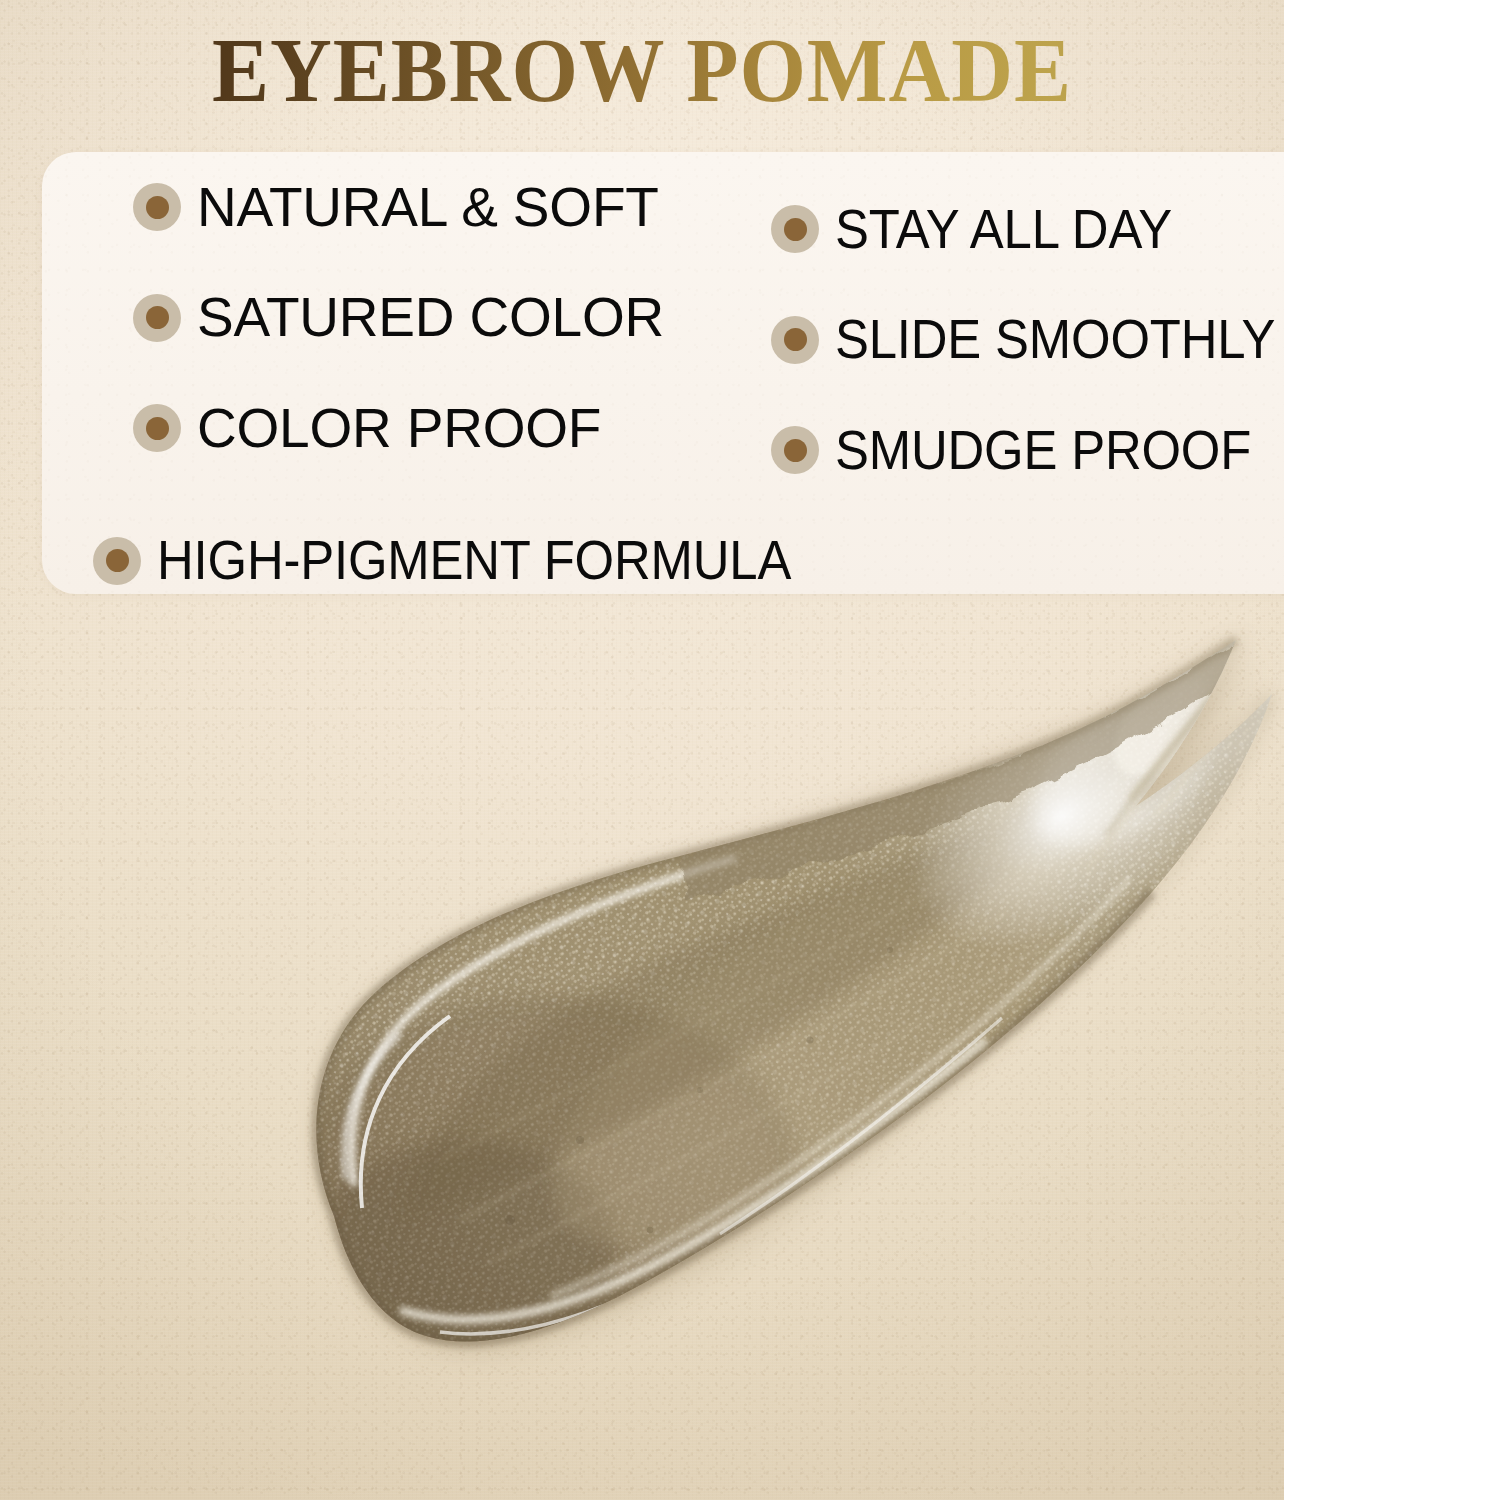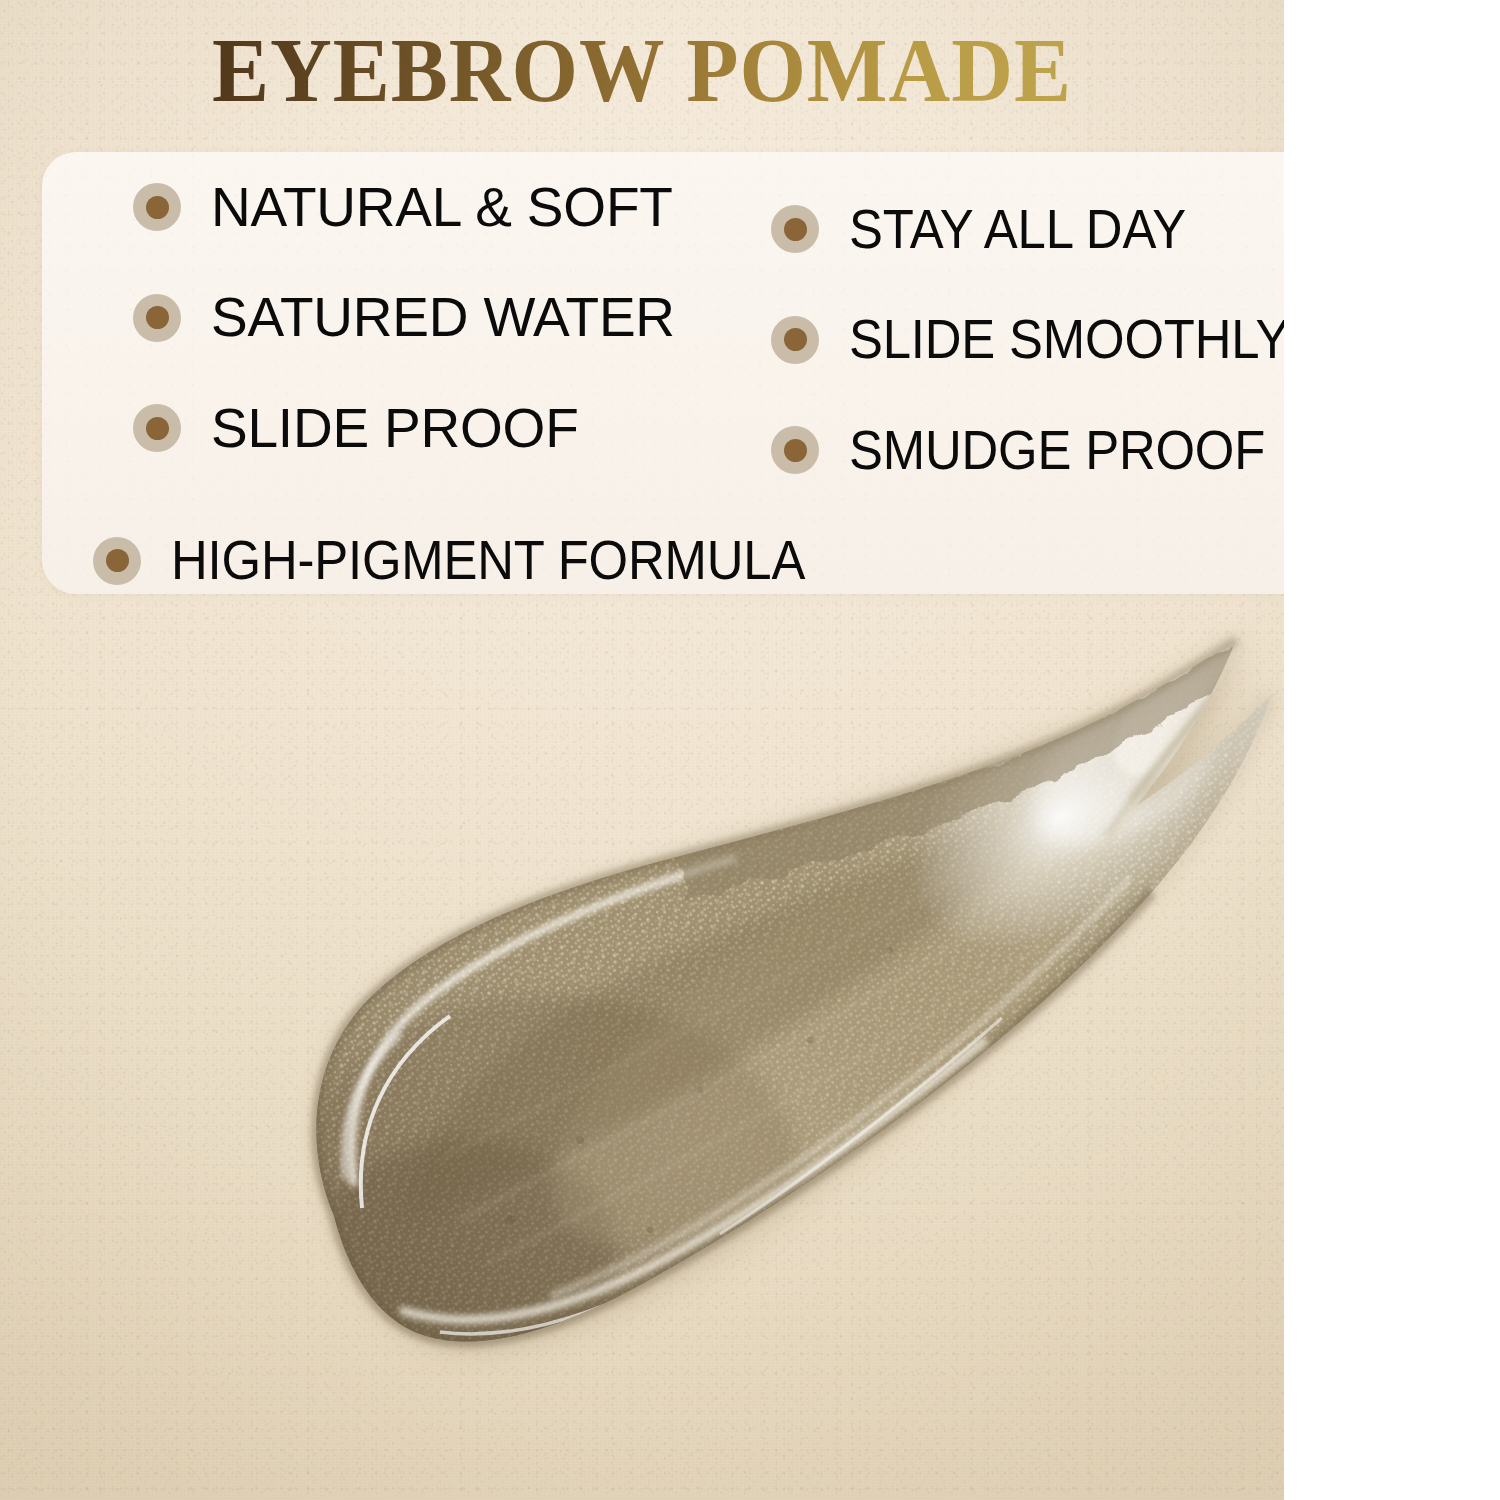--- a/index.html
+++ b/index.html
@@ -116,21 +116,21 @@
     inset: 0;
     display: grid;
     grid-template-columns: 678px 738px;
     grid-template-rows: repeat(4, 1fr);
     align-items: center;
   }
 
   .feature {
     display: flex;
     align-items: center;
-    gap: 30px;
+    gap: 16px;
   }
   .col-left  { padding-left: 91px; }
   .col-right { padding-left: 51px; margin-top: 44px; }
 
   .bullet {
     flex: 0 0 auto;
     width: 48px;
     height: 48px;
     border-radius: 50%;
     background: #c9bda9;
@@ -192,34 +192,34 @@
         <span class="bullet">
           <span class="bullet-dot"></span>
         </span>
         <span class="feature-label">STAY ALL DAY</span>
       </div>
 
       <div class="feature col-left">
         <span class="bullet">
           <span class="bullet-dot"></span>
         </span>
-        <span class="feature-label">SATURED WATER</span>
+        <span class="feature-label">SATURED COLOR</span>
       </div>
       <div class="feature col-right">
         <span class="bullet">
           <span class="bullet-dot"></span>
         </span>
         <span class="feature-label">SLIDE SMOOTHLY</span>
       </div>
 
       <div class="feature col-left">
         <span class="bullet">
           <span class="bullet-dot"></span>
         </span>
-        <span class="feature-label">SLIDE PROOF</span>
+        <span class="feature-label">COLOR PROOF</span>
       </div>
       <div class="feature col-right">
         <span class="bullet">
           <span class="bullet-dot"></span>
         </span>
         <span class="feature-label">SMUDGE PROOF</span>
       </div>
 
       <div class="feature col-right">
         <span class="bullet">

